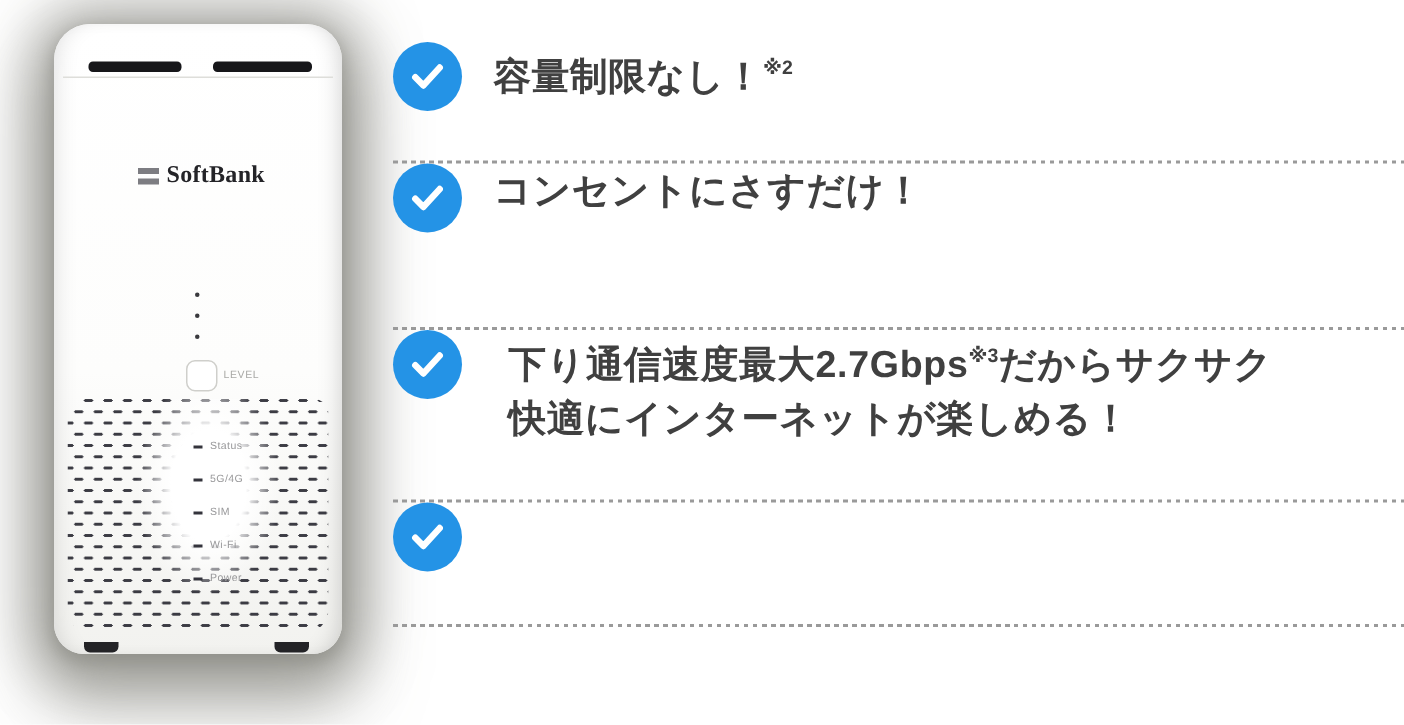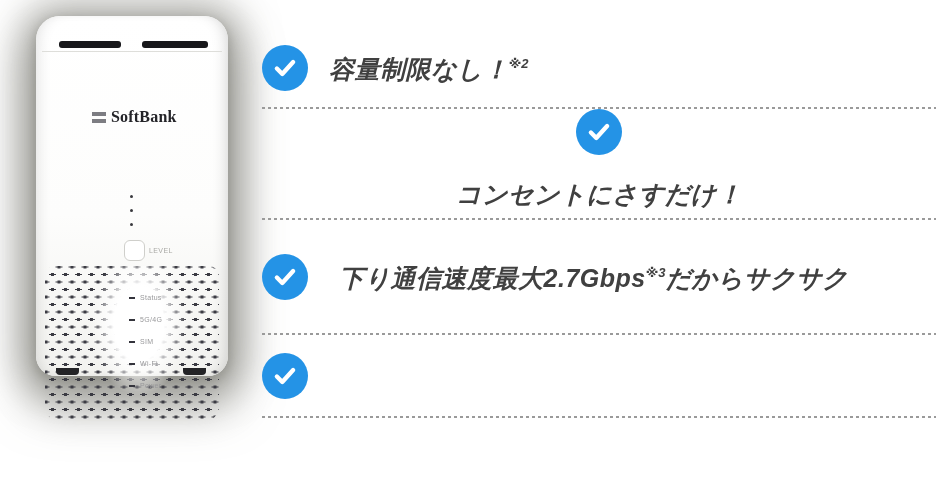--- a/index.html
+++ b/index.html
@@ -8,21 +8,21 @@
     position:relative;
     width:936px; height:483px;
     background:#ffffff;
     overflow:hidden;
     font-family:"Liberation Sans","DejaVu Sans",sans-serif;
   }
   .canvas { position:absolute; inset:0; }
 
   
   .device {
-    position:absolute; left:36px; top:16px; width:192px; height:360px;
+    position:absolute; left:36px; top:16px; width:192px; height:420px;
     background:linear-gradient(180deg,#ffffff 0%,#fdfdfc 55%,#f2f2ef 100%);
     border-radius:24px 24px 20px 20px;
     box-shadow:
       0 0 36px 14px rgba(128,128,120,0.55),
       0 24px 44px 10px rgba(118,118,110,0.55),
       0 4px 10px 2px rgba(120,120,115,0.35),
       inset 10px 0 16px -10px rgba(0,0,0,0.14),
       inset -10px 0 16px -10px rgba(0,0,0,0.20);
   }
   .top-slot {
@@ -69,23 +69,23 @@
   .led-row { display:flex; align-items:center; gap:5px; height:9px; }
   .led-row i { display:block; width:6px; height:2px; background:#34343c; }
   .led-row span { font-size:7px; color:#98989a; letter-spacing:0.3px; white-space:nowrap; }
 
   .foot { position:absolute; bottom:1px; height:7px; background:#232326; border-radius:0 0 4px 4px; }
   .foot.fl { left:20px;  width:23px; }
   .foot.fr { left:147px; width:23px; }
 
   
   .features { position:absolute; left:262px; top:28px; width:674px; }
-  .feature-row { display:flex; align-items:center; gap:21px;font-style:italic; }
+  .feature-row { display:flex; gap:21px; }
   .feature-row.r1 { height:79px; }
-  .feature-row.r2 { height:109px;flex-direction:column; }
+  .feature-row.r2 { height:109px; }
   .feature-row.r3 { height:113px;gap:31px; }
   .feature-row.r4 { height:81px; }
   .separator {
     height:2px; width:100%;
     background:repeating-linear-gradient(90deg,#9a9a9a 0 3px, rgba(0,0,0,0) 3px 6px);
   }
   .check-badge {
     flex:0 0 auto; width:46px; height:46px; border-radius:50%;
     background:#2493e6; display:flex; align-items:center; justify-content:center;
   }
@@ -180,21 +180,21 @@
       <div class="feature-text"><span>コンセントにさすだけ！</span><br></div>
     </div>
     <div class="separator"></div>
 
     <div class="feature-row r3">
       <div class="check-badge">
         <svg viewBox="0 0 24 24" fill="none">
             <path d="M4.5 12.5 L9.5 17.5 L19.5 6.5" stroke="#ffffff" stroke-width="4" stroke-linecap="round" stroke-linejoin="round"></path>
           </svg>
       </div>
-      <div class="feature-text"><span>下り通信速度最大2.7Gbps</span><sup>※3</sup><span>だからサクサク</span><br></div>
+      <div class="feature-text"><span>下り通信速度最大2.7Gbps</span><sup>※3</sup><span>だからサクサク</span><br><span>快適にインターネットが楽しめる！</span></div>
     </div>
     <div class="separator"></div>
 
     <div class="feature-row r4">
       <div class="check-badge">
         <svg viewBox="0 0 24 24" fill="none">
             <path d="M4.5 12.5 L9.5 17.5 L19.5 6.5" stroke="#ffffff" stroke-width="4" stroke-linecap="round" stroke-linejoin="round"></path>
           </svg>
       </div>
     </div>

